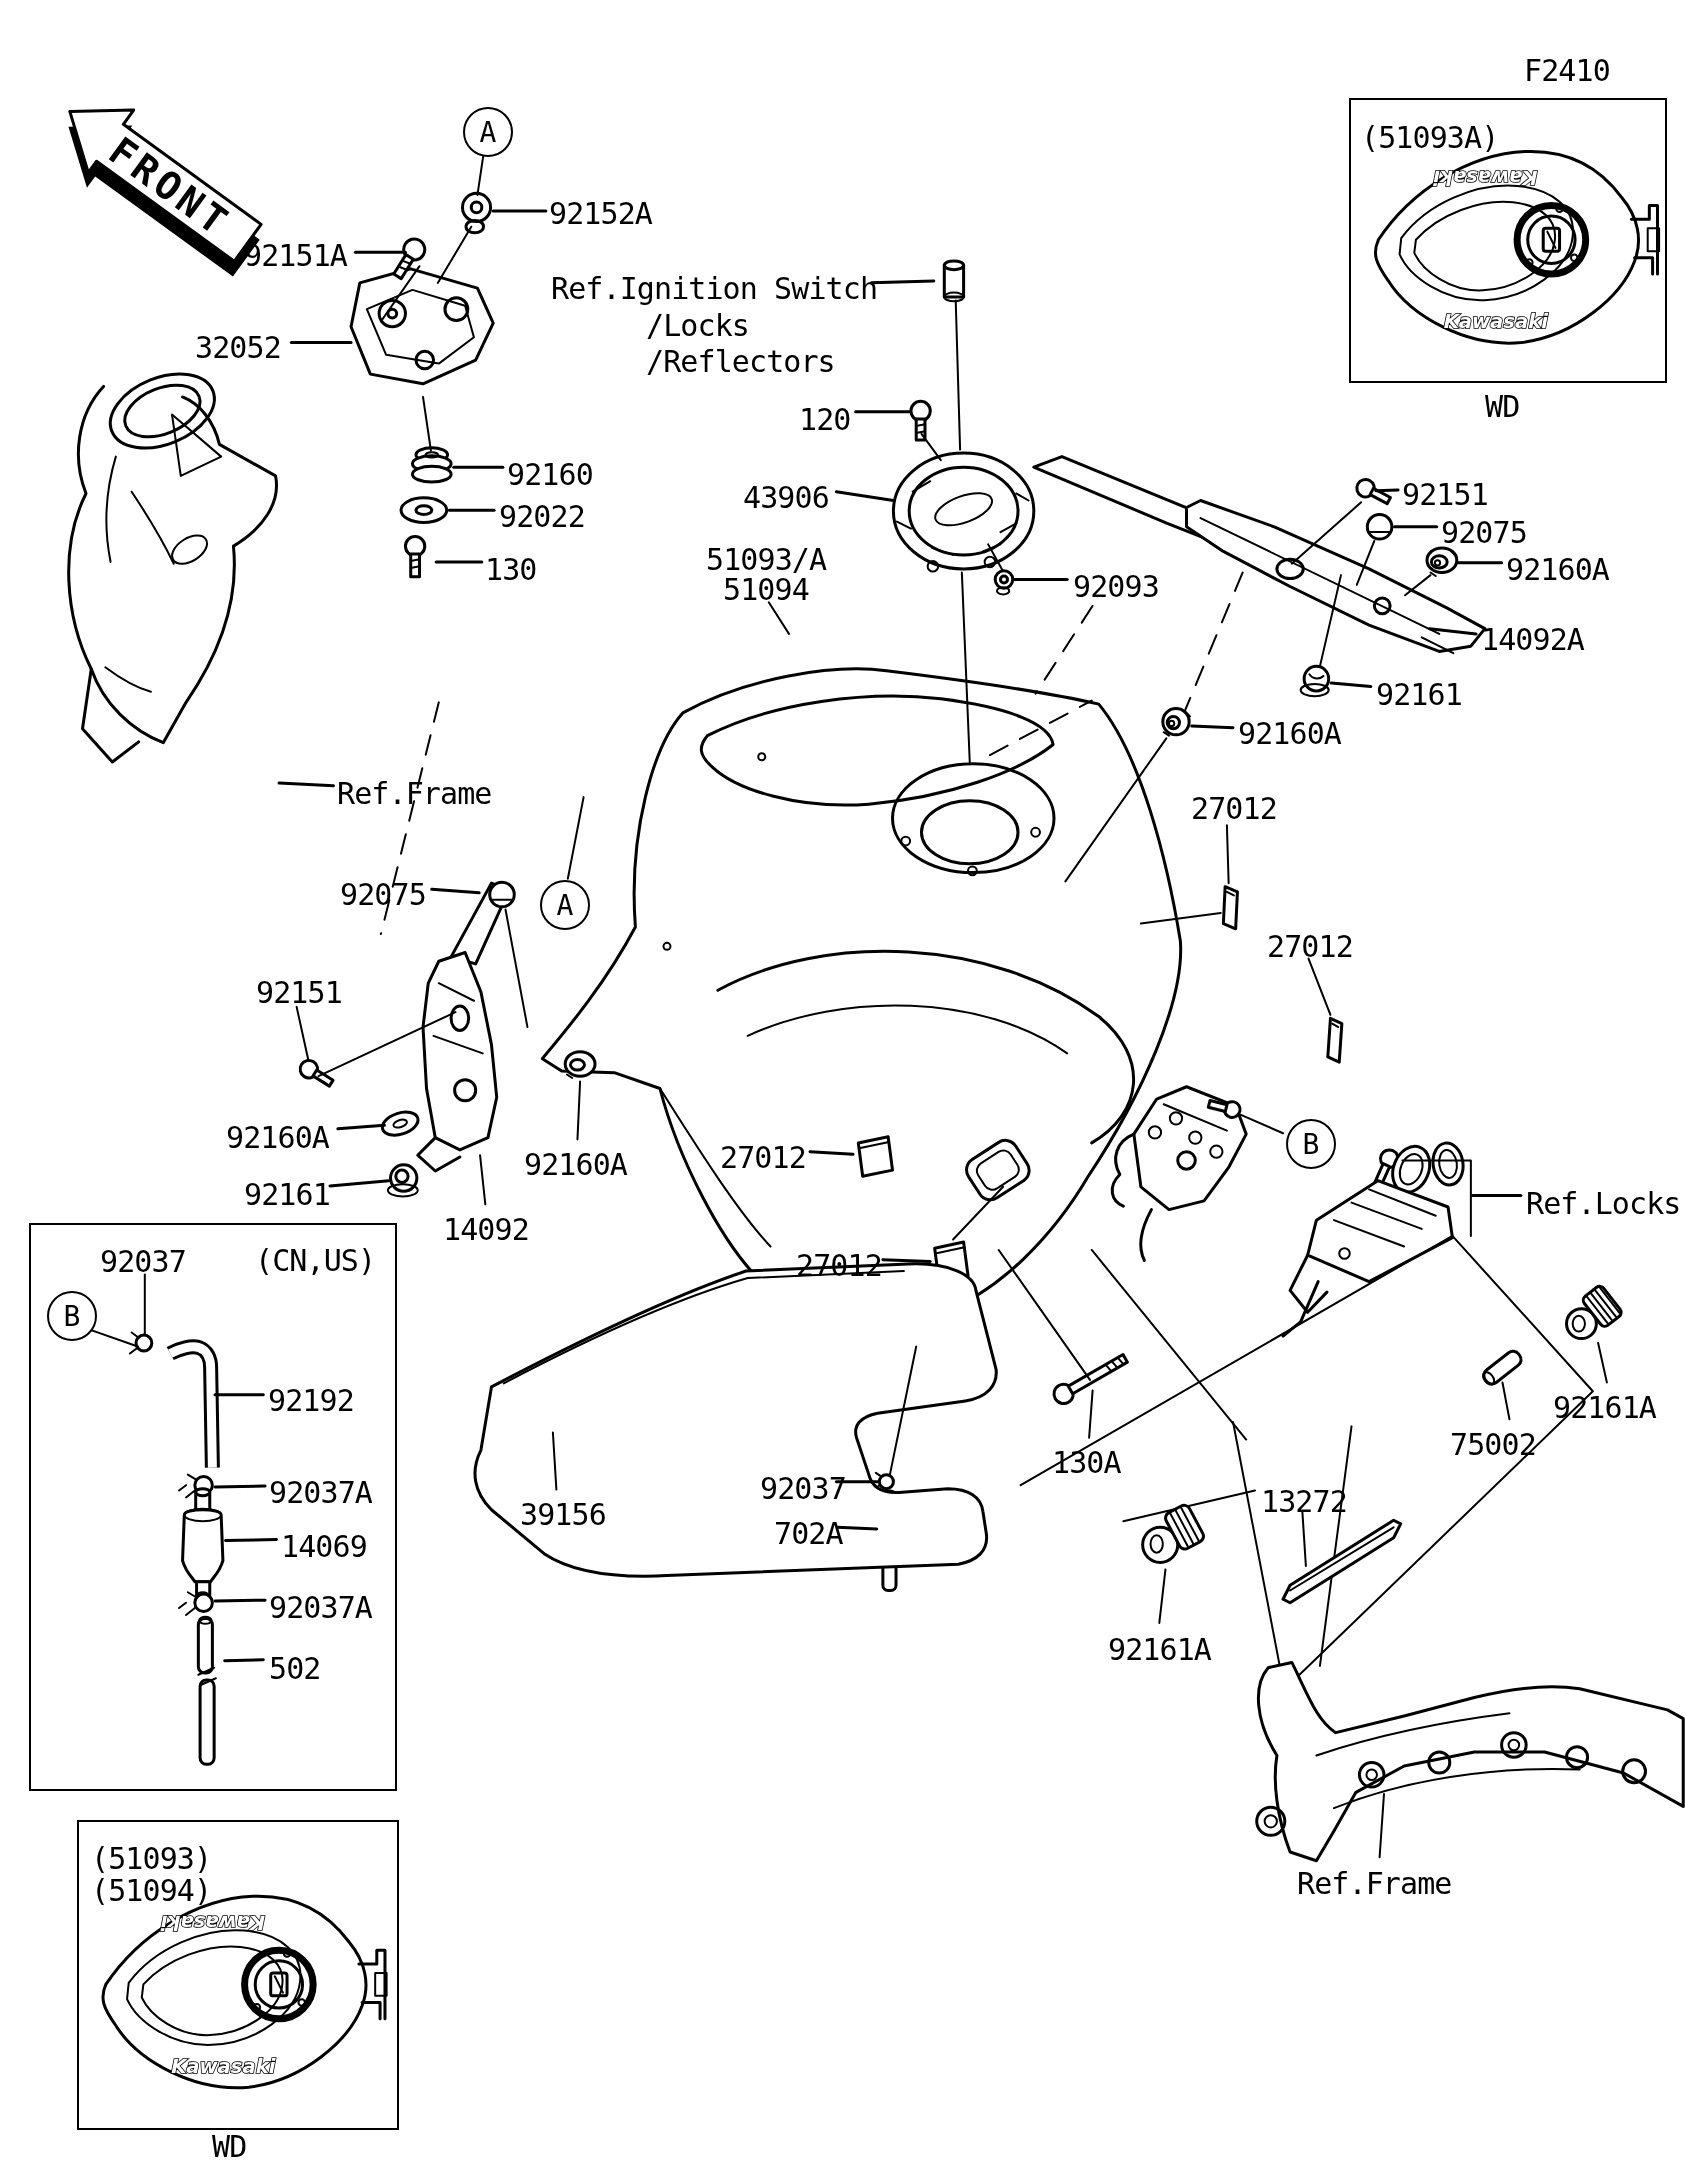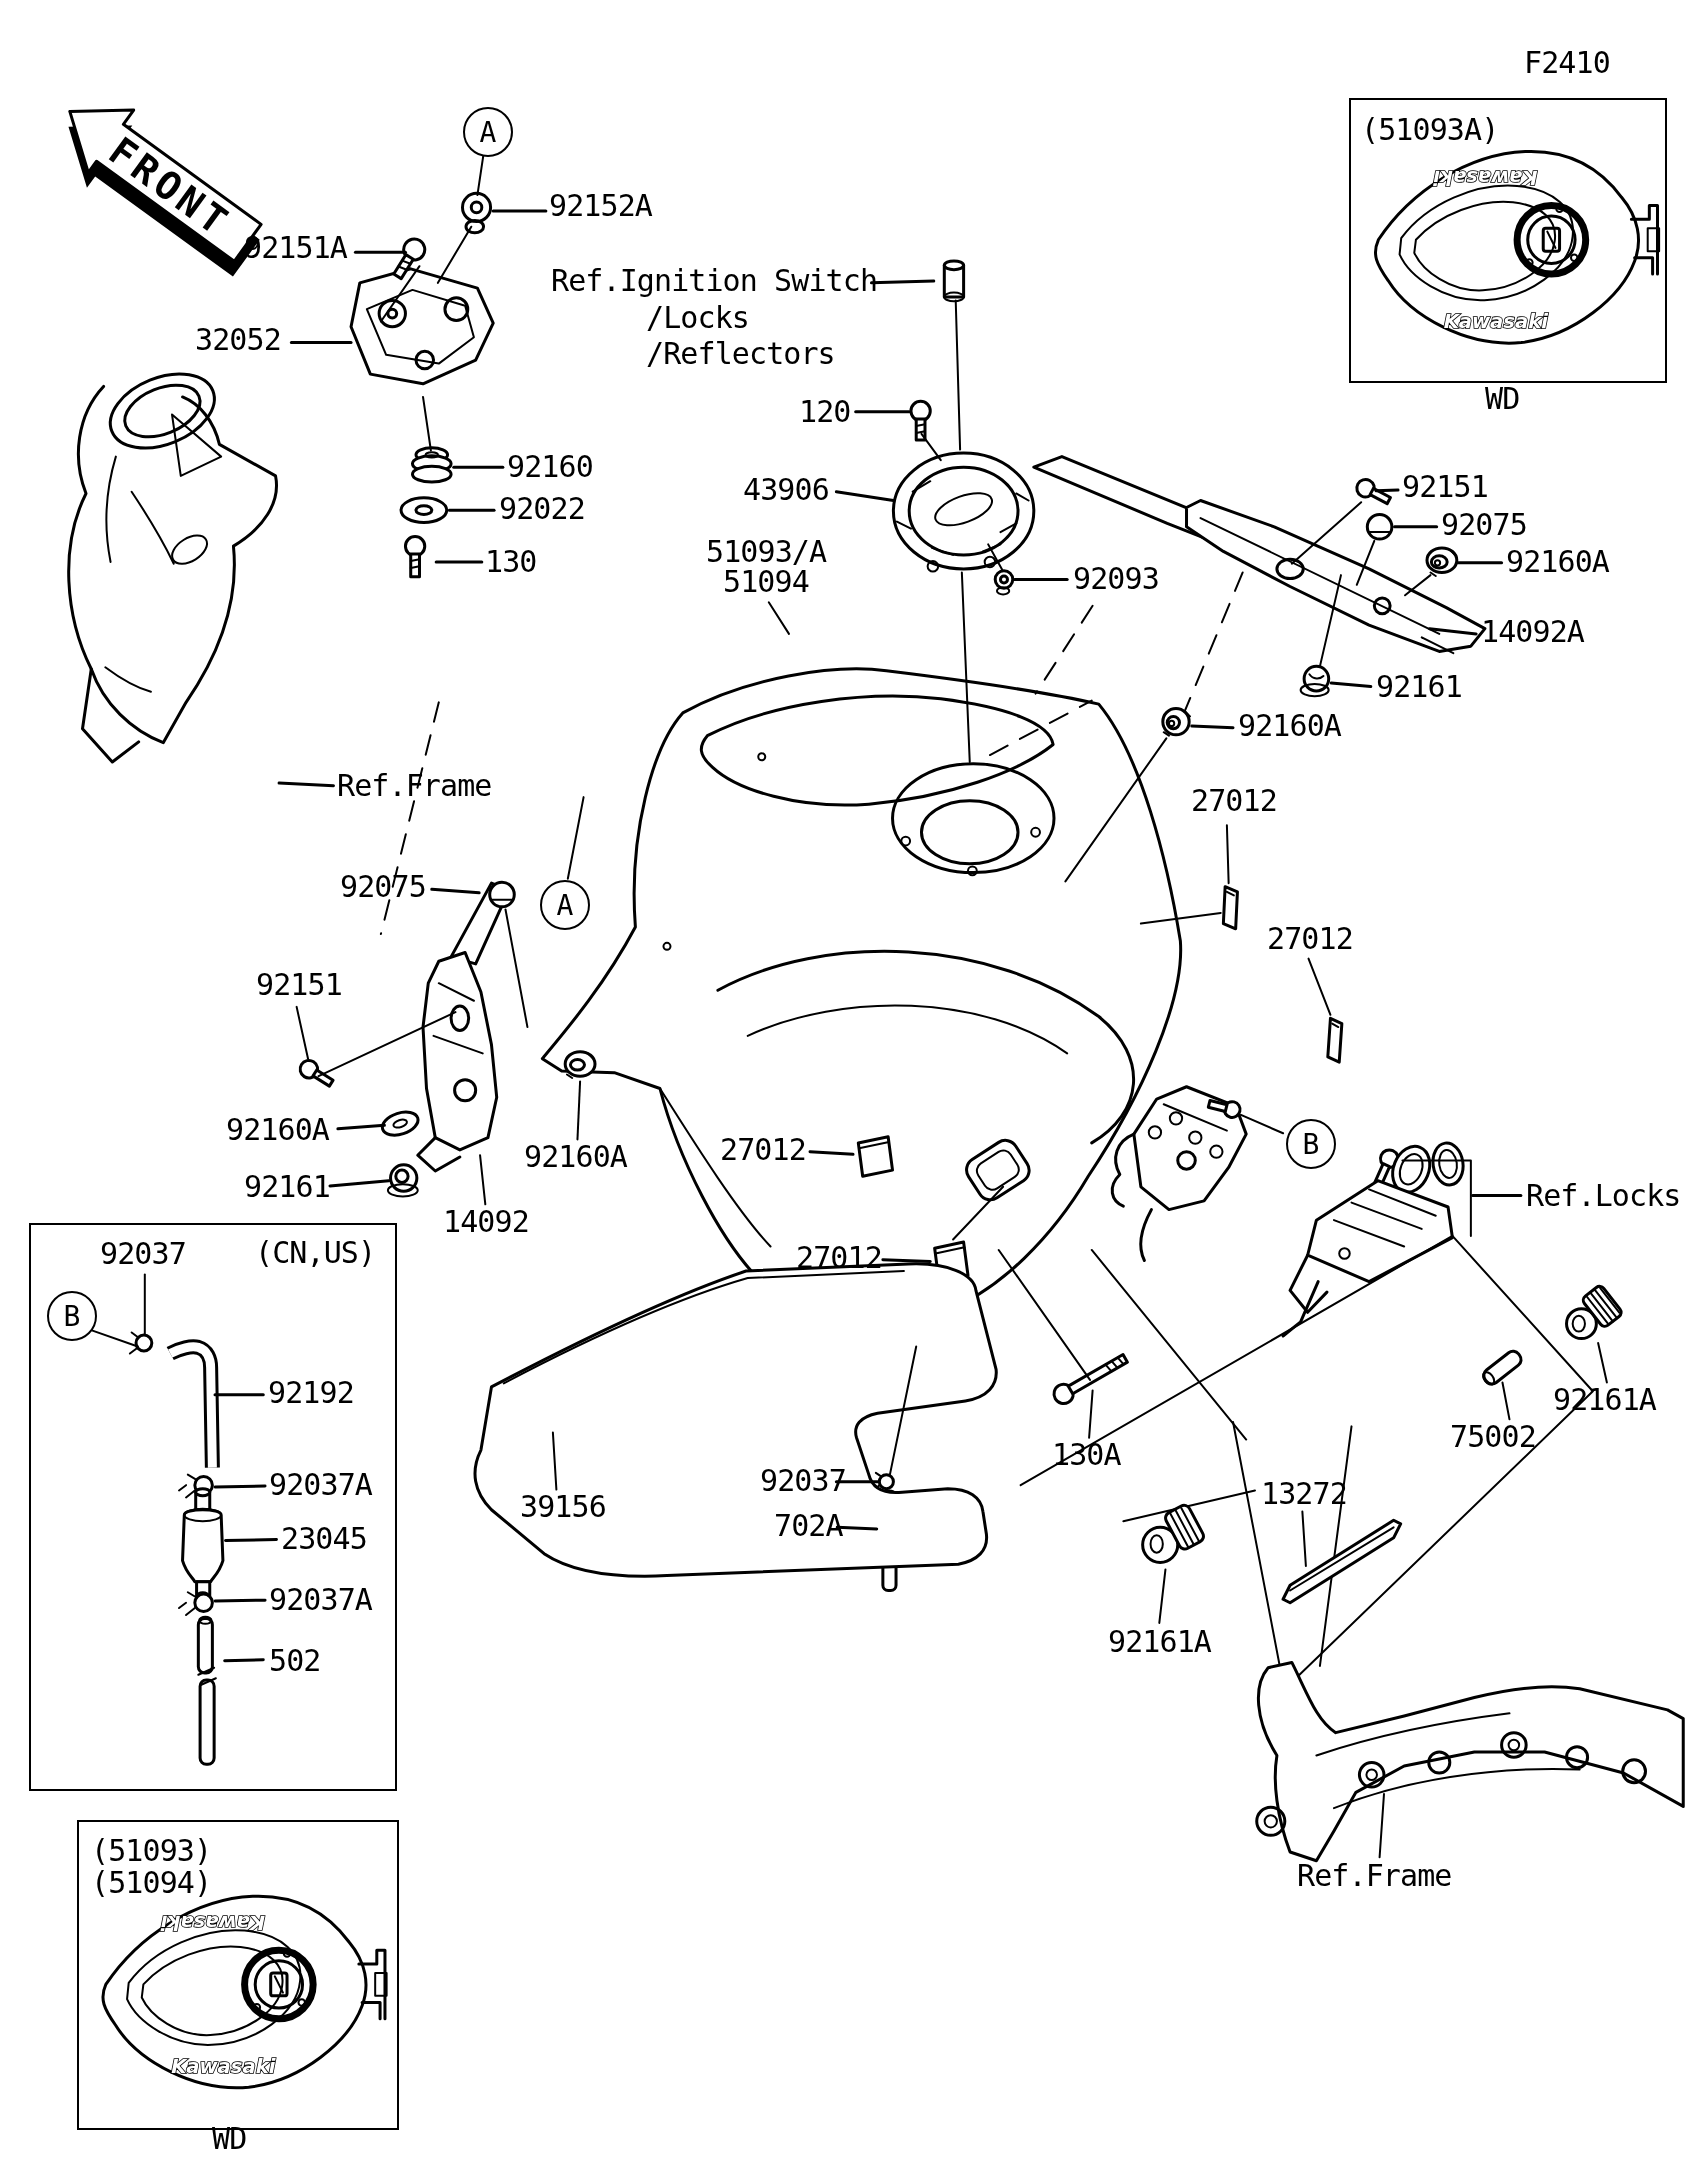--- a/index.html
+++ b/index.html
@@ -7,21 +7,21 @@
         font-family:"DejaVu Sans Mono",monospace;color:#000;}
   #art{position:absolute;left:0;top:0;}
   #art *{vector-effect:non-scaling-stroke;}
   .ln{stroke:#000;stroke-width:3;fill:none;stroke-linecap:round;stroke-linejoin:round;}
   .thin{stroke-width:2;}
   .dash{stroke-dasharray:20 14;}
   .fw{fill:#fff;}
   .fb{fill:#000;stroke:none;}
   .tube-o{stroke:#000;stroke-width:15;fill:none;}
   .tube-i{stroke:#fff;stroke-width:9;fill:none;}
-  .callout{position:absolute;font-size:30px;letter-spacing:-0.9px;line-height:1;white-space:nowrap;}
+  .callout{position:absolute;font-size:30px;letter-spacing:-0.9px;line-height:1;white-space:nowrap;margin-top:8px;}
   .marker{position:absolute;width:46px;height:46px;border:2.6px solid #000;border-radius:50%;
           display:flex;align-items:center;justify-content:center;font-size:28px;background:#fff;}
   .pbox{position:absolute;border:2.6px solid #000;background:transparent;}
   .brand{font-family:"DejaVu Sans",sans-serif;font-weight:bold;font-style:italic;
          font-size:24px;fill:#fff;stroke:#000;stroke-width:1.6px;paint-order:stroke;}
   .front-txt{font-family:"DejaVu Sans Mono",monospace;font-weight:bold;font-size:44px;
              letter-spacing:5px;fill:#000;stroke:none;}
 </style>
 </head>
 <body>
@@ -544,21 +544,21 @@
   <div class="callout" style="left:1553px;top:1385px;">92161A</div>
   <div class="callout" style="left:1450px;top:1422px;">75002</div>
   <div class="callout" style="left:1261px;top:1479px;">13272</div>
   <div class="callout" style="left:1108px;top:1627px;">92161A</div>
   <div class="callout" style="left:1297px;top:1861px;">Ref.Frame</div>
 
   <div class="callout" style="left:100px;top:1239px;">92037</div>
   <div class="callout" style="left:255px;top:1238px;">(CN,US)</div>
   <div class="callout" style="left:268px;top:1378px;">92192</div>
   <div class="callout" style="left:269px;top:1470px;">92037A</div>
-  <div class="callout" style="left:281px;top:1524px;">23045</div>
+  <div class="callout" style="left:281px;top:1524px;">14069</div>
   <div class="callout" style="left:269px;top:1585px;">92037A</div>
   <div class="callout" style="left:269px;top:1646px;">502</div>
 
   <div class="callout" style="left:1361px;top:115px;">(51093A)</div>
   <div class="callout" style="left:1485px;top:384px;">WD</div>
   <div class="callout" style="left:91px;top:1836px;">(51093)</div>
   <div class="callout" style="left:91px;top:1868px;">(51094)</div>
   <div class="callout" style="left:212px;top:2124px;">WD</div>
 
 </div>

